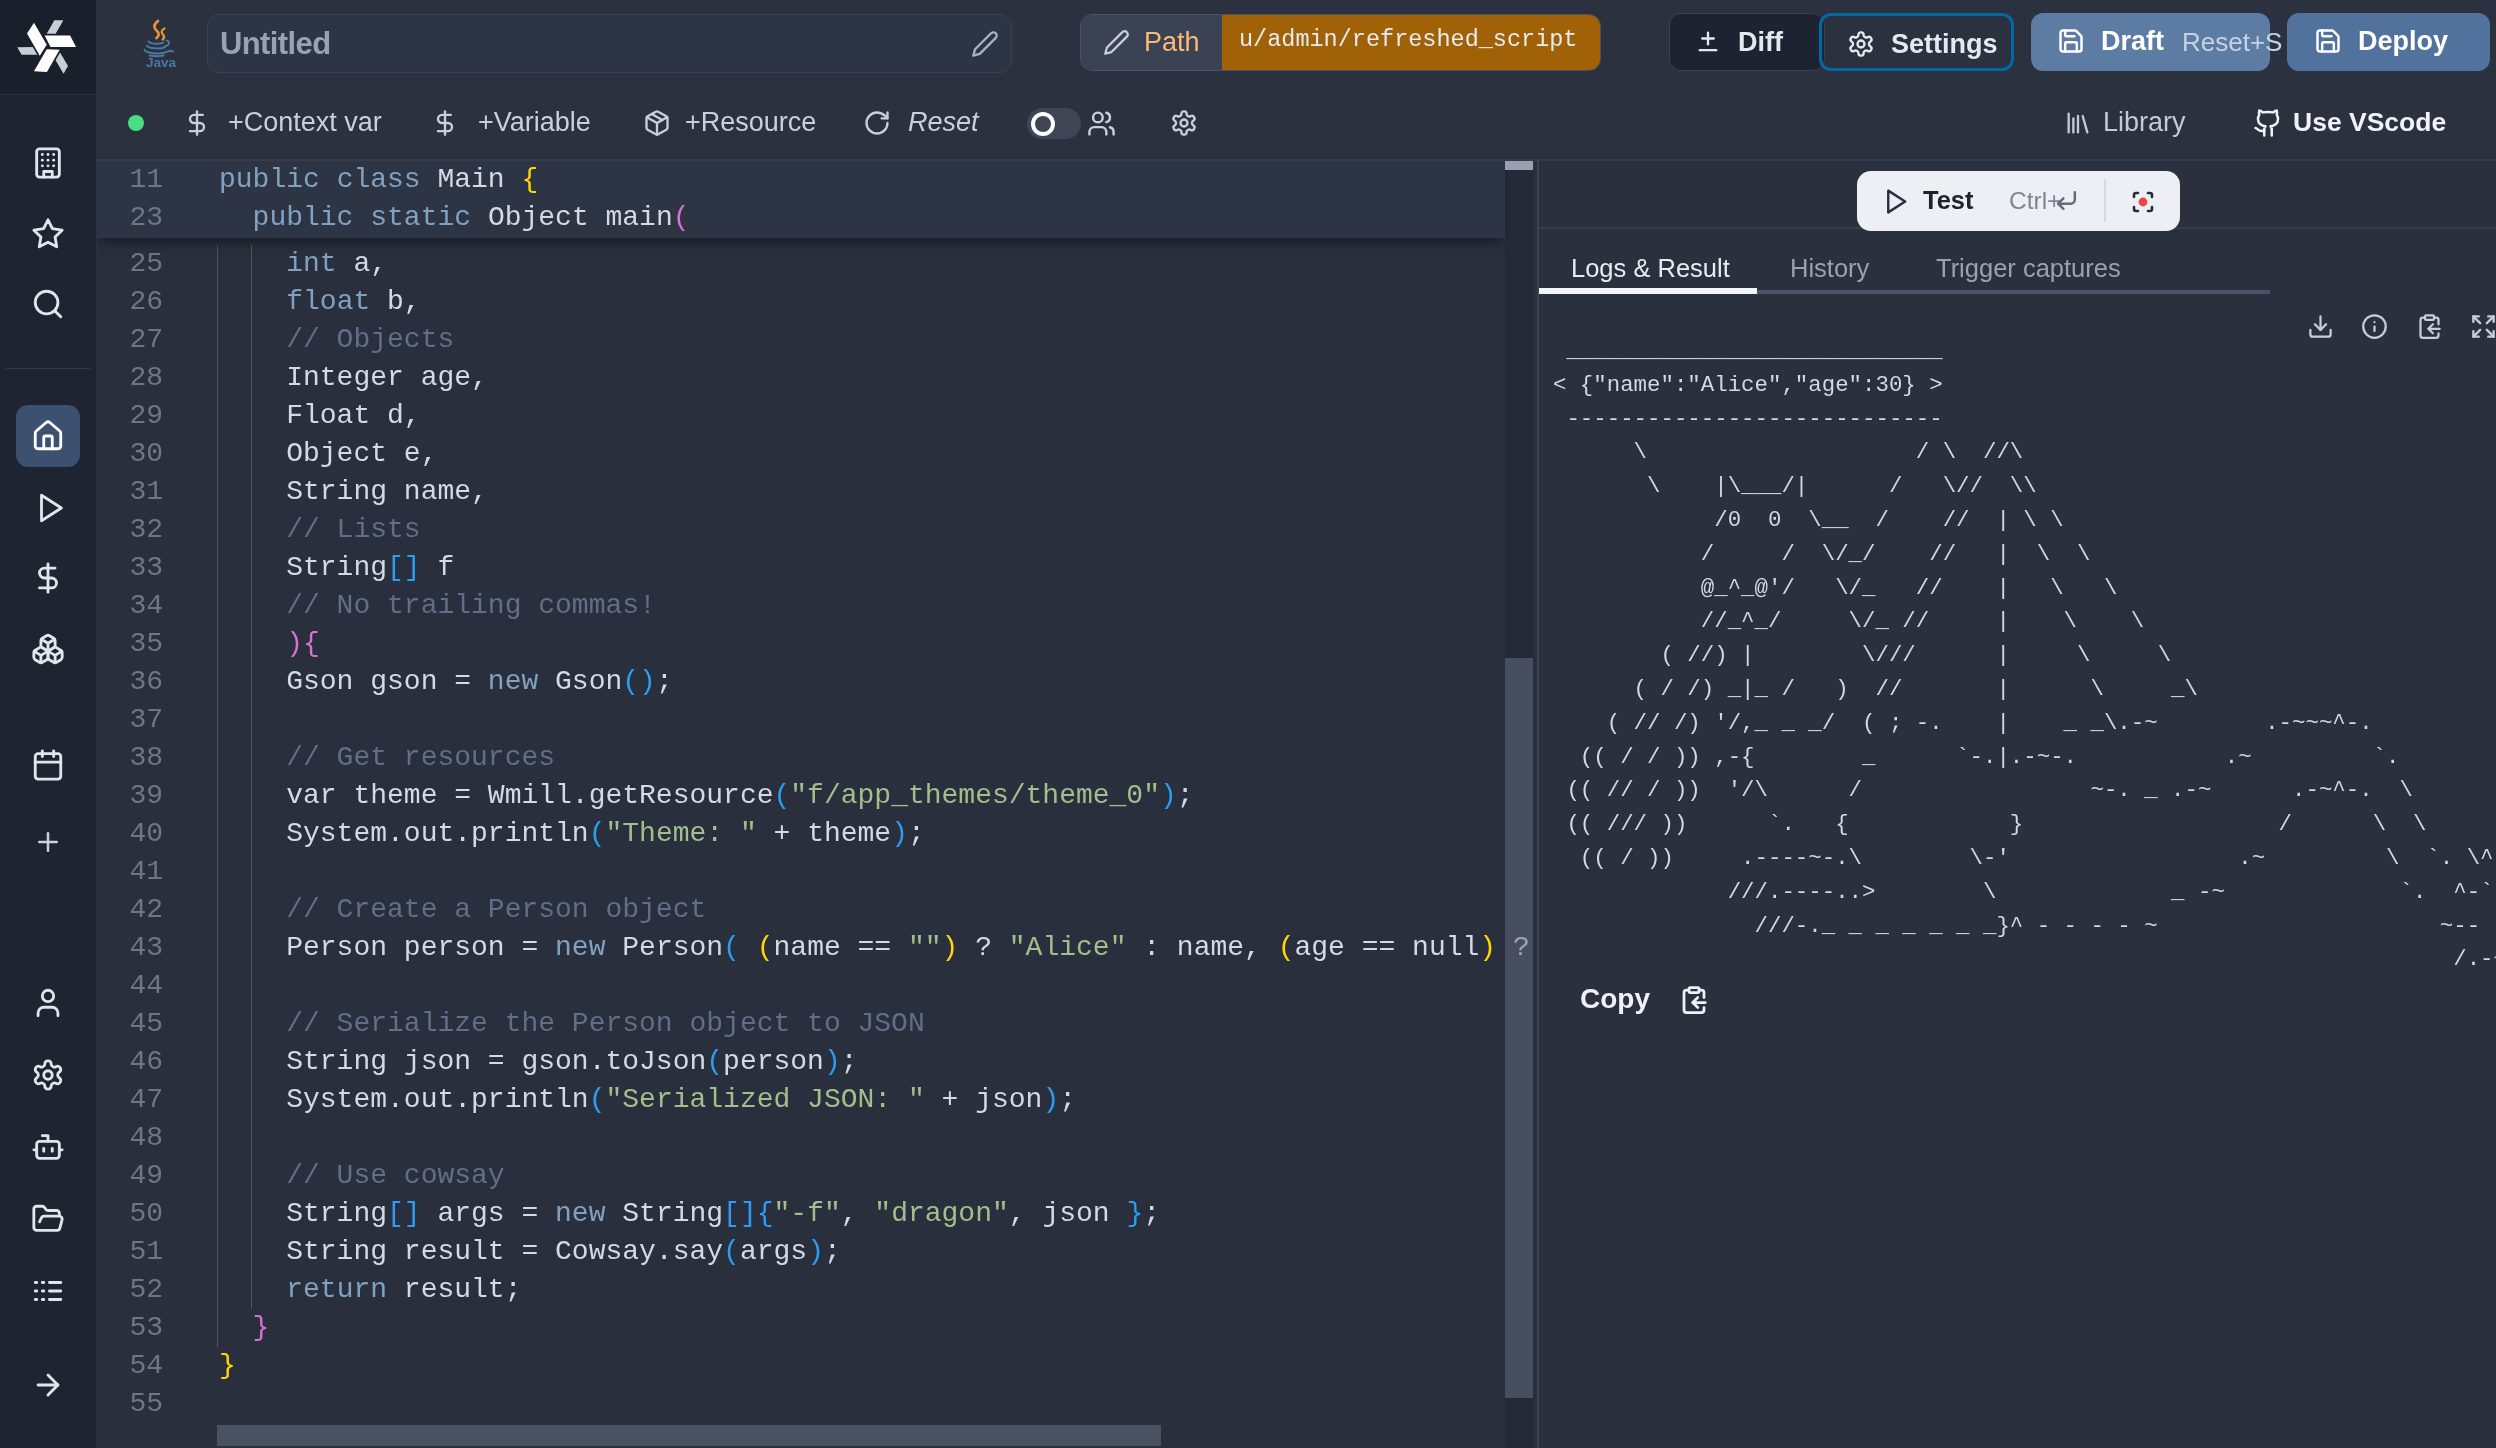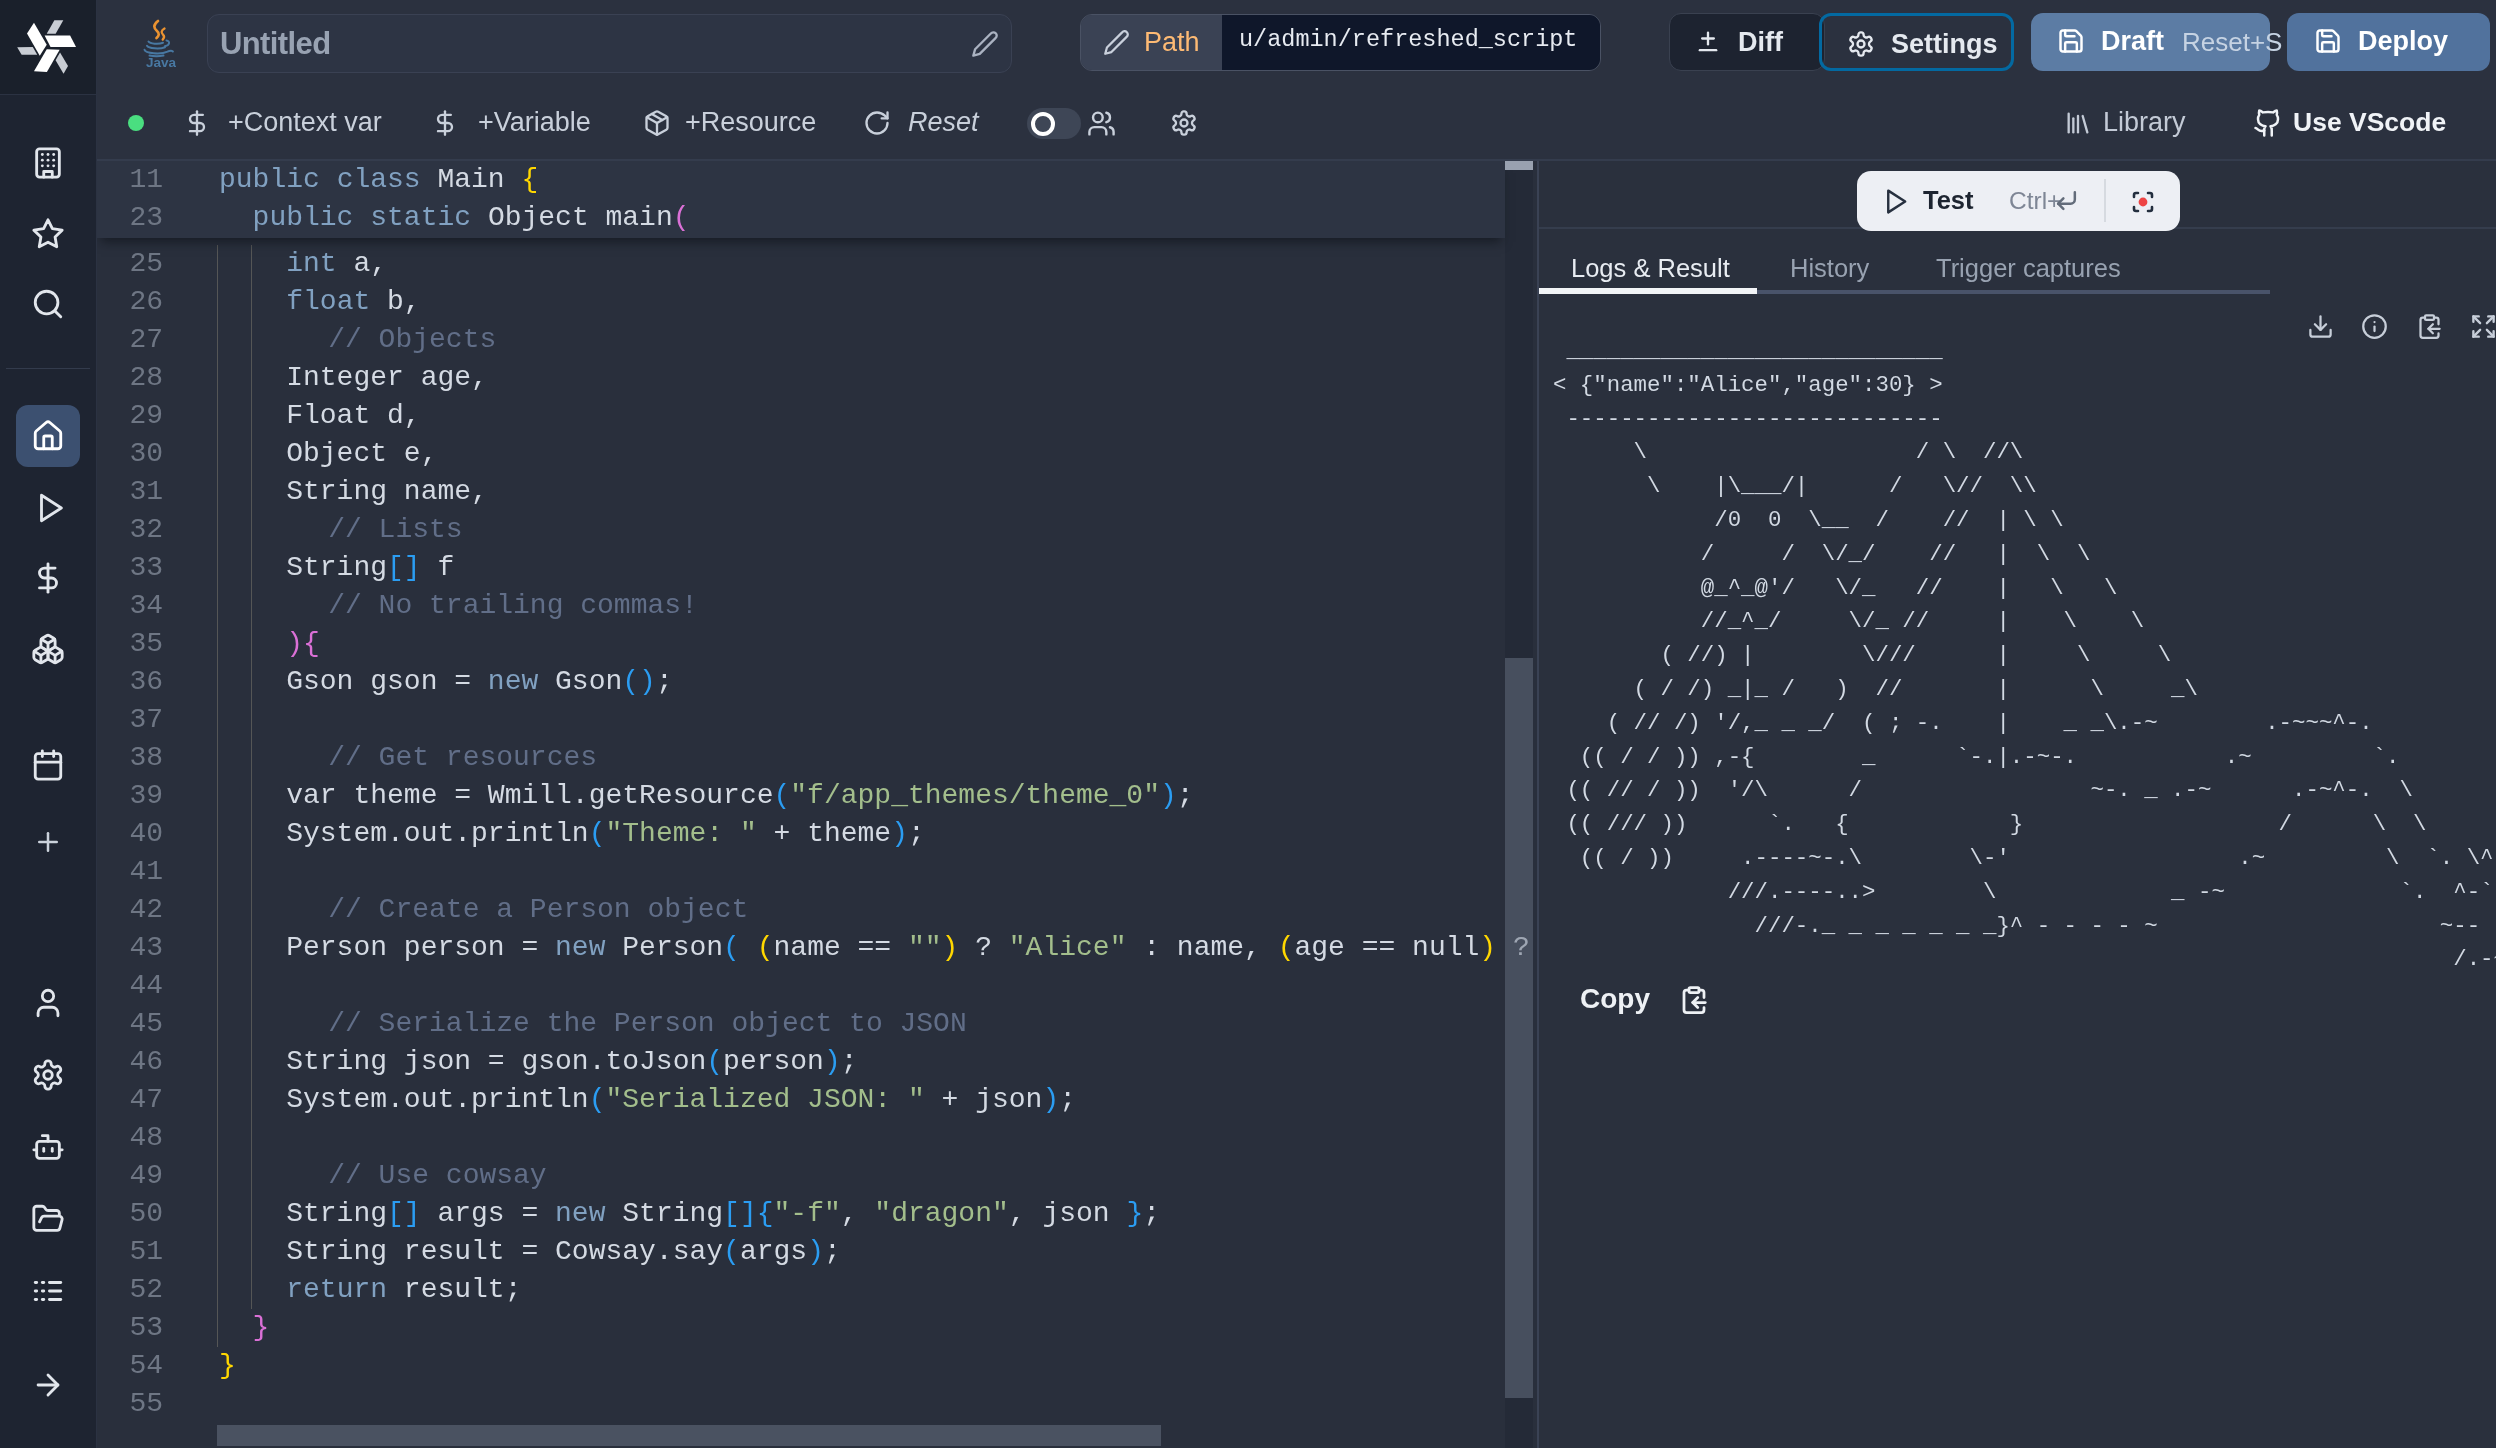--- a/index.html
+++ b/index.html
@@ -3,21 +3,21 @@
 <meta charset="utf-8">
 <style>
   * { margin:0; padding:0; box-sizing:border-box; }
   html,body { width:2496px; height:1448px; overflow:hidden; background:#2a303d; font-family:"Liberation Sans",sans-serif; }
   .abs { position:absolute; }
   #stage { position:relative; width:2496px; height:1448px; }
   svg { display:block; }
   .ico { stroke:currentColor; fill:none; stroke-width:2; stroke-linecap:round; stroke-linejoin:round; }
   
   .k { color:#81a1c1; }
-  .c { color:#616e88;padding-left:42px; }
+  .c { color:#616e88; }
   .s { color:#a3be8c; }
   .b1 { color:#ffd700; }
   .b2 { color:#da70d6; }
   .b3 { color:#2b9df2; }
   .mono { font-family:"Liberation Mono",monospace; }
 </style>
 </head>
 <body>
 <div id="stage">
 
@@ -156,21 +156,21 @@
         </svg>
     </div>
 
     <div class="abs" style="left:983px;top:14px;width:521px;height:57px;border:1px solid #4a5264;border-radius:12px;overflow:hidden;">
       <div class="abs" style="left:0;top:0;width:141px;height:55px;background:#3a4254;">
         <svg class="ico abs" style="left:22px;top:14px;color:#c9d0dc;" width="27" height="27" viewBox="0 0 24 24">
             <path d="M17 3a2.85 2.83 0 1 1 4 4L7.5 20.5 2 22l1.5-5.5Z"></path>
           </svg>
         <div class="abs" style="left:63px;top:12px;font-size:27px;color:#fdba74;">Path</div>
       </div>
-      <div class="abs" style="left:141px;top:0;width:380px;height:55px;background:#0f172a;">
+      <div class="abs" style="left:141px;top:0;width:380px;height:55px;background:#a16207;">
         <div class="abs mono" style="left:17px;top:11px;font-size:23.5px;color:#e7ebf1;">u/admin/refreshed_script</div>
       </div>
     </div>
 
     <div class="abs" style="left:1572px;top:13px;width:156px;height:58px;background:#1d2330;border:1px solid #3a4150;border-radius:12px;">
       <svg class="ico abs" style="left:24px;top:14px;color:#e5e9ef;" width="28" height="28" viewBox="0 0 24 24">
           <line x1="12" x2="12" y1="4" y2="14"></line>
           <line x1="7" x2="17" y1="9" y2="9"></line>
           <line x1="5" x2="19" y1="19" y2="19"></line>
         </svg>

